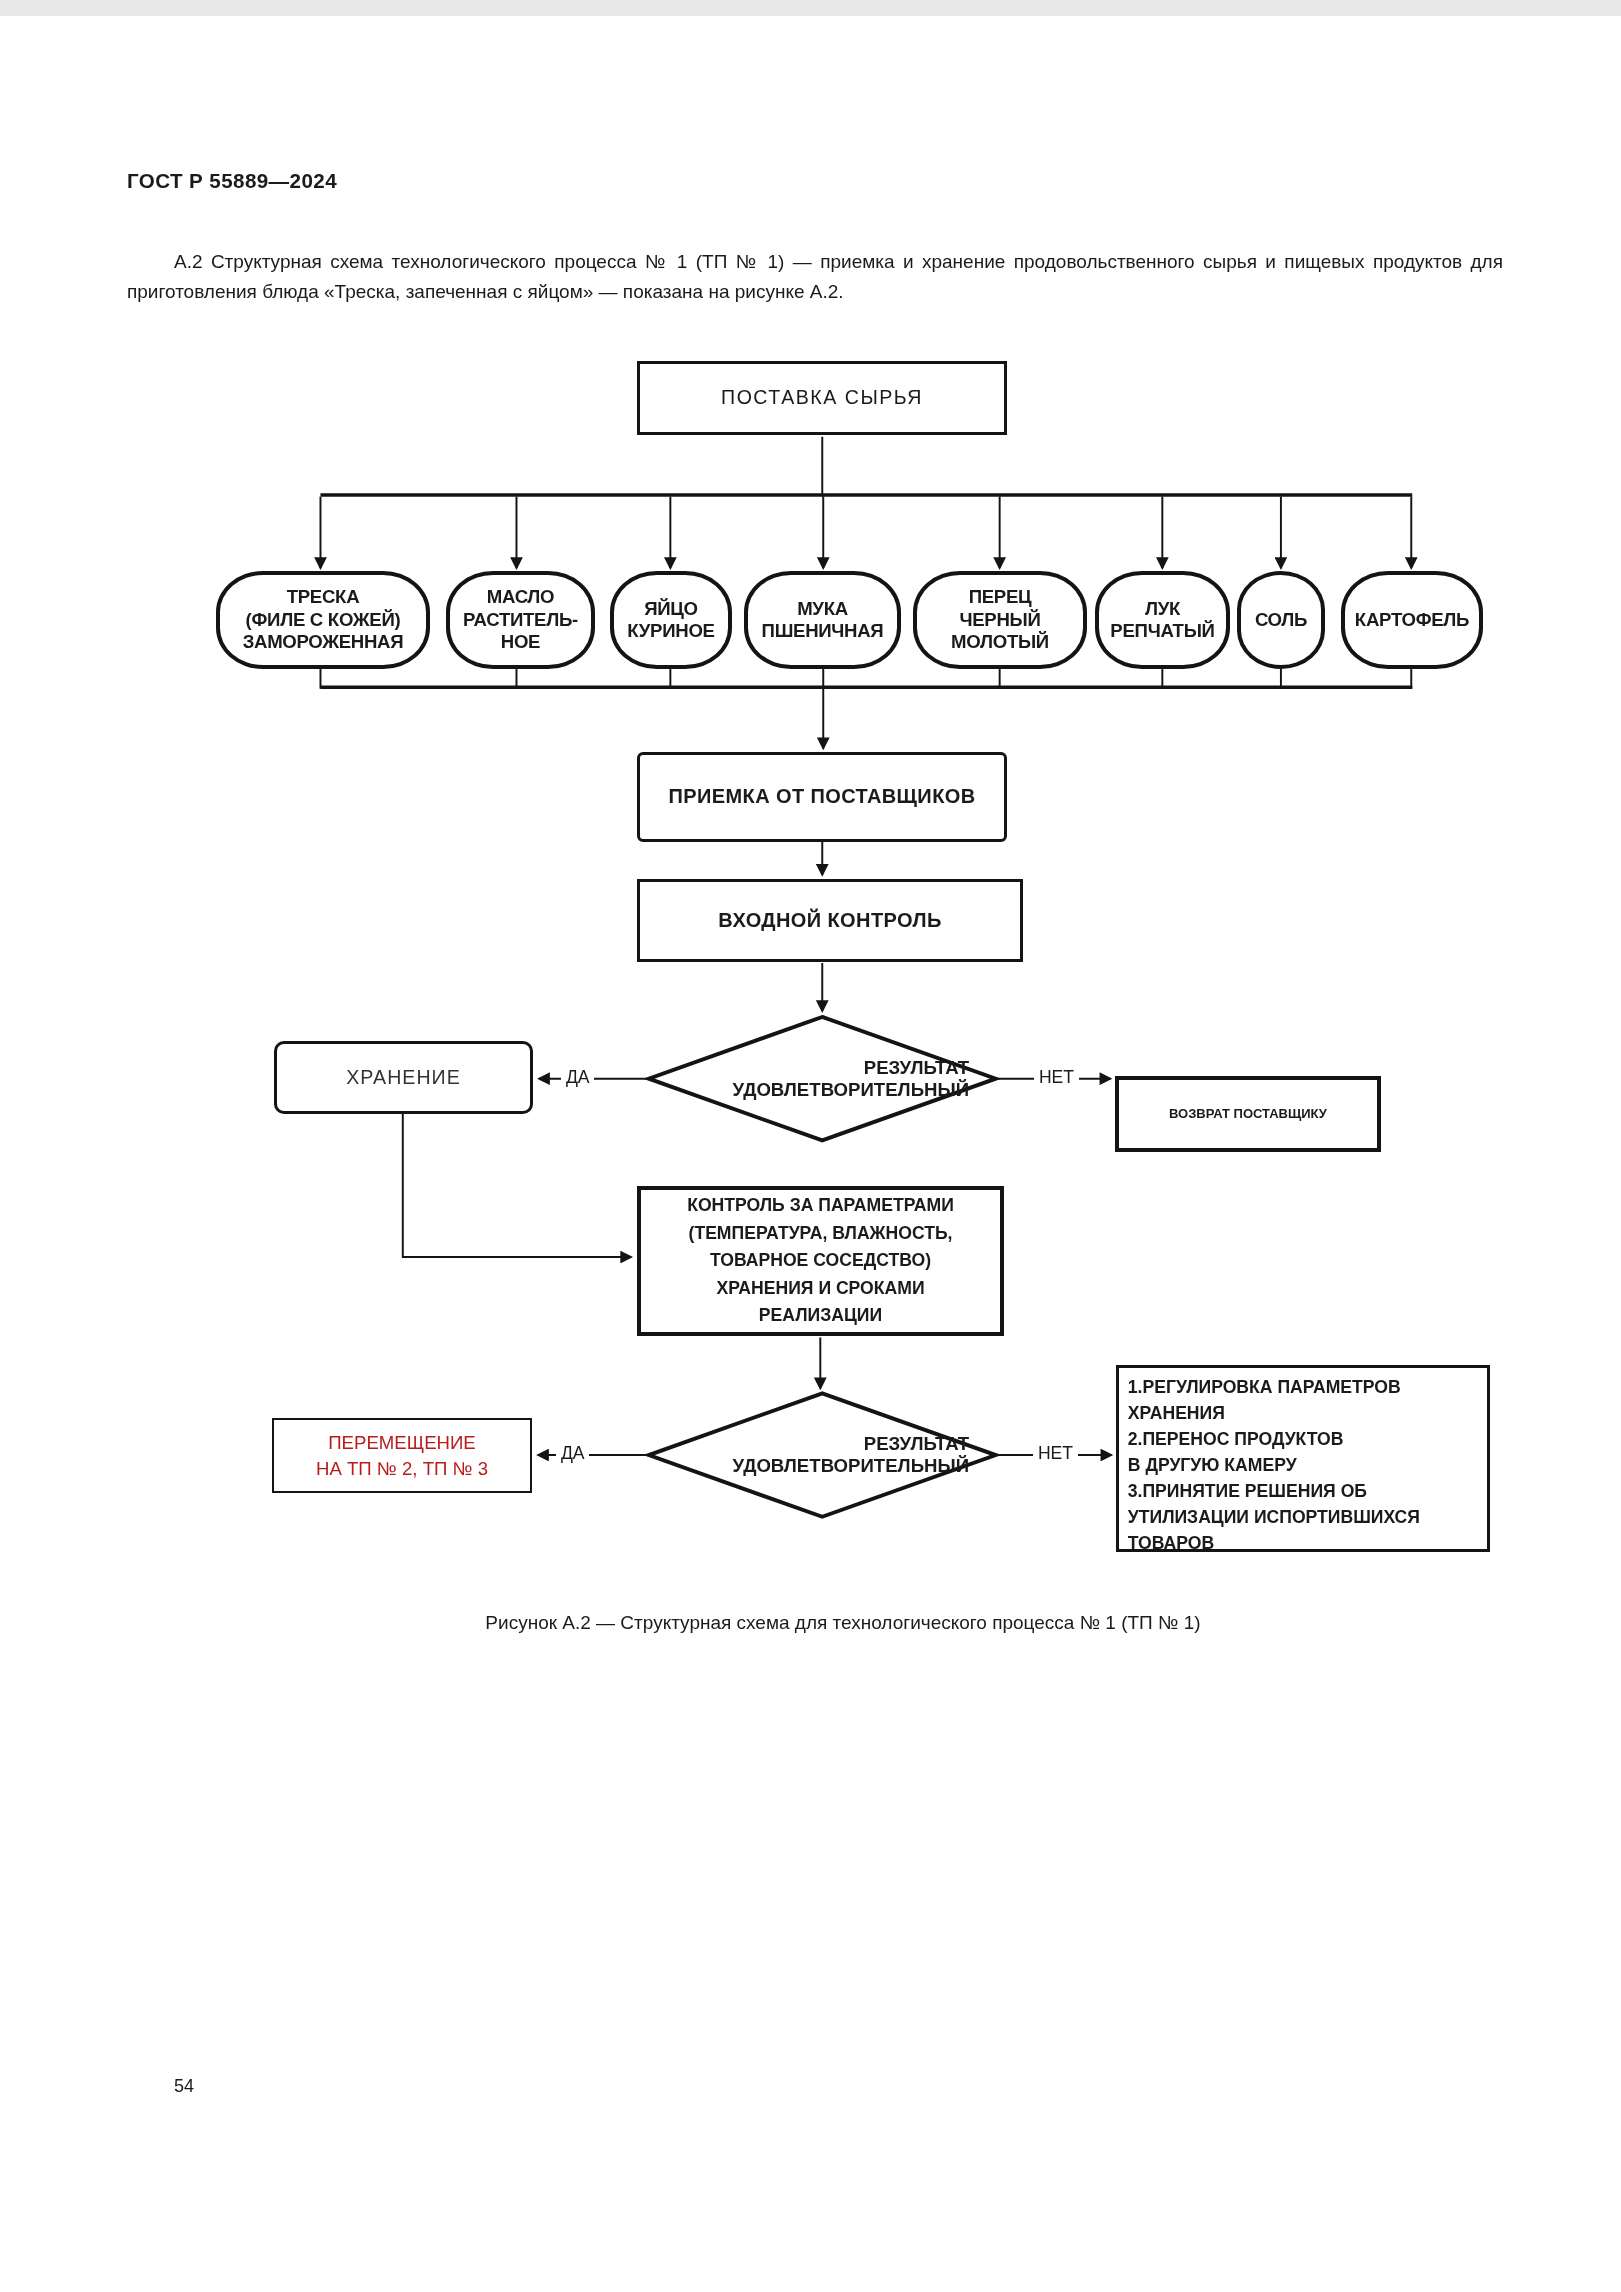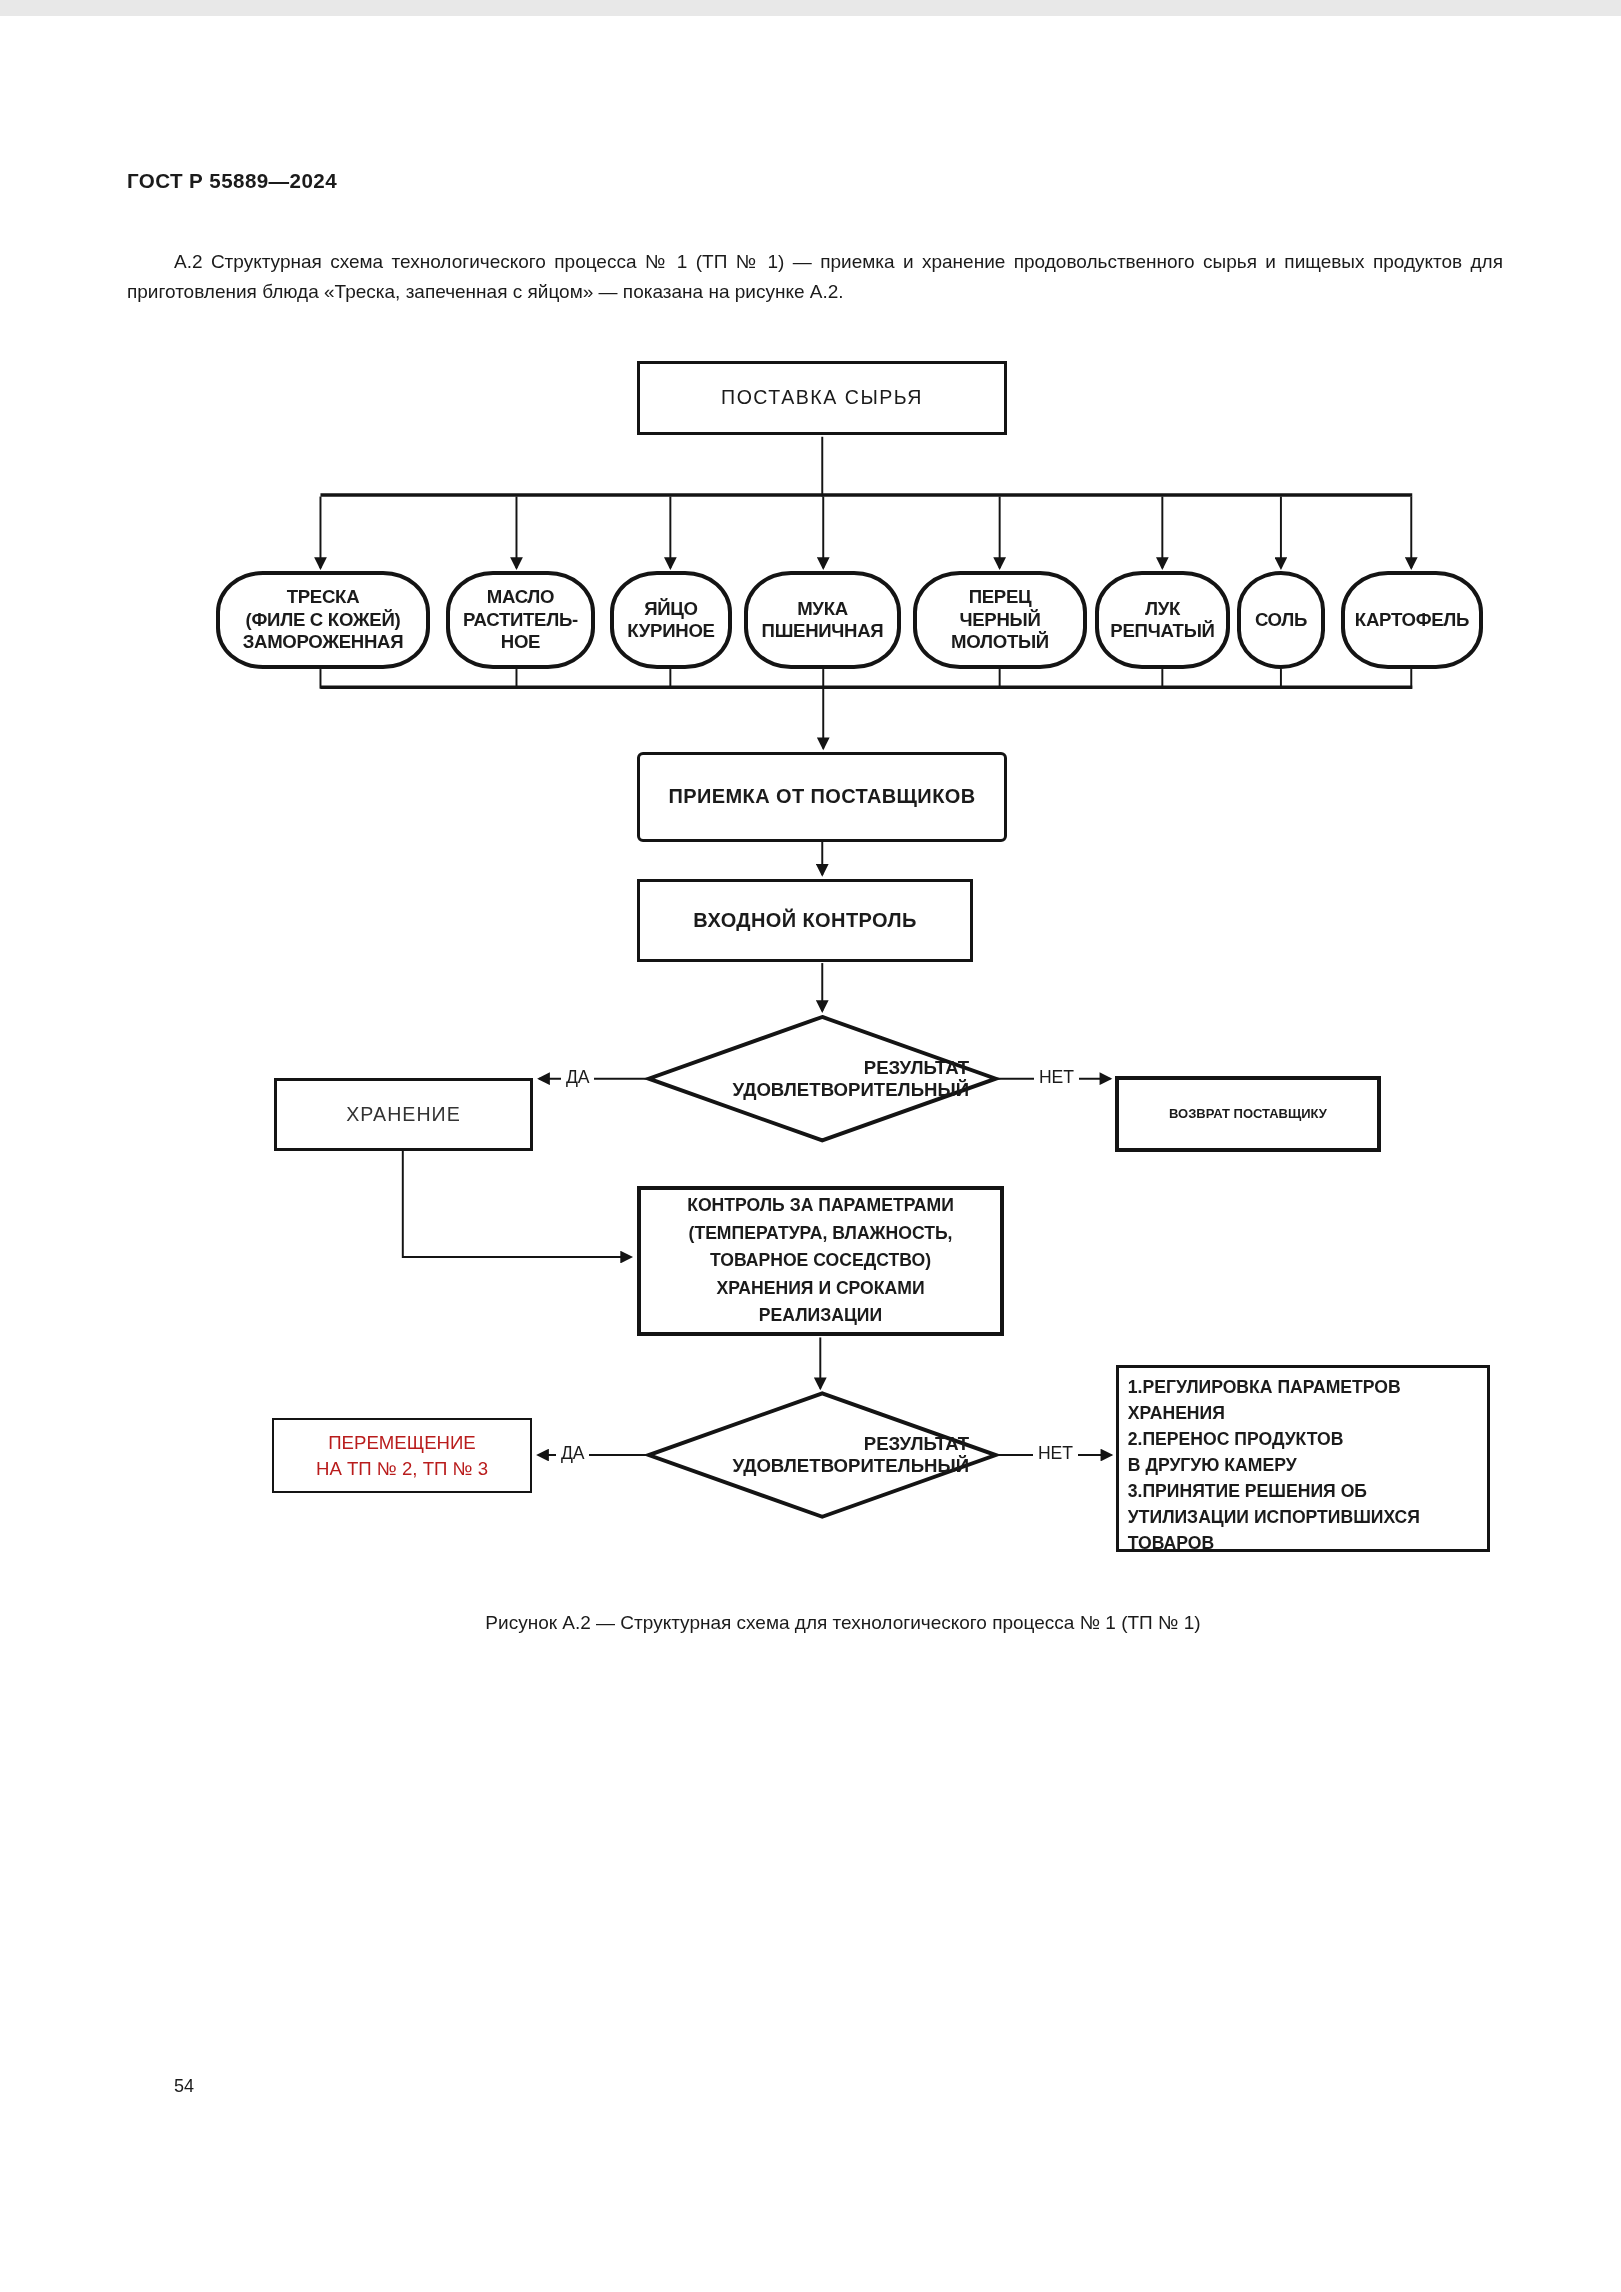--- a/index.html
+++ b/index.html
@@ -31,22 +31,22 @@
   #o2{left:446px;width:149px;}
   #o3{left:610px;width:122px;}
   #o4{left:744px;width:157px;}
   #o5{left:913px;width:174px;}
   #o6{left:1095px;width:135px;}
   #o7{left:1237px;width:88px;}
   #o8{left:1341px;width:142px;}
 
   #supply{left:637px;top:345px;width:370px;height:74px;font-weight:normal;letter-spacing:1.5px;}
   #priemka{left:637px;top:736px;width:370px;height:90px;letter-spacing:0.4px;font-size:20px;border-radius:6px;}
-  #vhodnoy{left:637px;top:863px;width:336px;height:83px;letter-spacing:0.4px;font-size:20px;}
-  #hranenie{left:274px;top:1062px;width:259px;height:73px;font-weight:normal;letter-spacing:1px;color:#333;}
+  #vhodnoy{left:637px;top:863px;width:386px;height:83px;letter-spacing:0.4px;font-size:20px;}
+  #hranenie{left:274px;top:1025px;width:259px;height:73px;font-weight:normal;letter-spacing:1px;color:#333;border-radius:10px;}
   #vozvrat{left:1115px;top:1060px;width:266px;height:76px;border-width:4.9px;font-size:13px;}
   #control{left:637px;top:1170px;width:367px;height:150px;border-width:4.9px;font-size:17.6px;line-height:27.4px;}
   #peremesh{left:272px;top:1402px;width:260px;height:75px;border-width:2.9px;font-weight:normal;
             font-size:18.6px;line-height:25.5px;color:#b91c1c;}
   #actions{left:1116px;top:1349px;width:374px;height:187px;font-size:17.6px;line-height:26px;
            justify-content:flex-start;text-align:left;padding:5.9px 5.9px 5.9px 8.8px;align-items:flex-start;}
 
   .dlabel{position:absolute;z-index:2;width:294px;text-align:right;white-space:pre-line;
           font-weight:bold;font-size:18.6px;line-height:22px;}
   #dlabel1{left:675px;top:1041px;}

